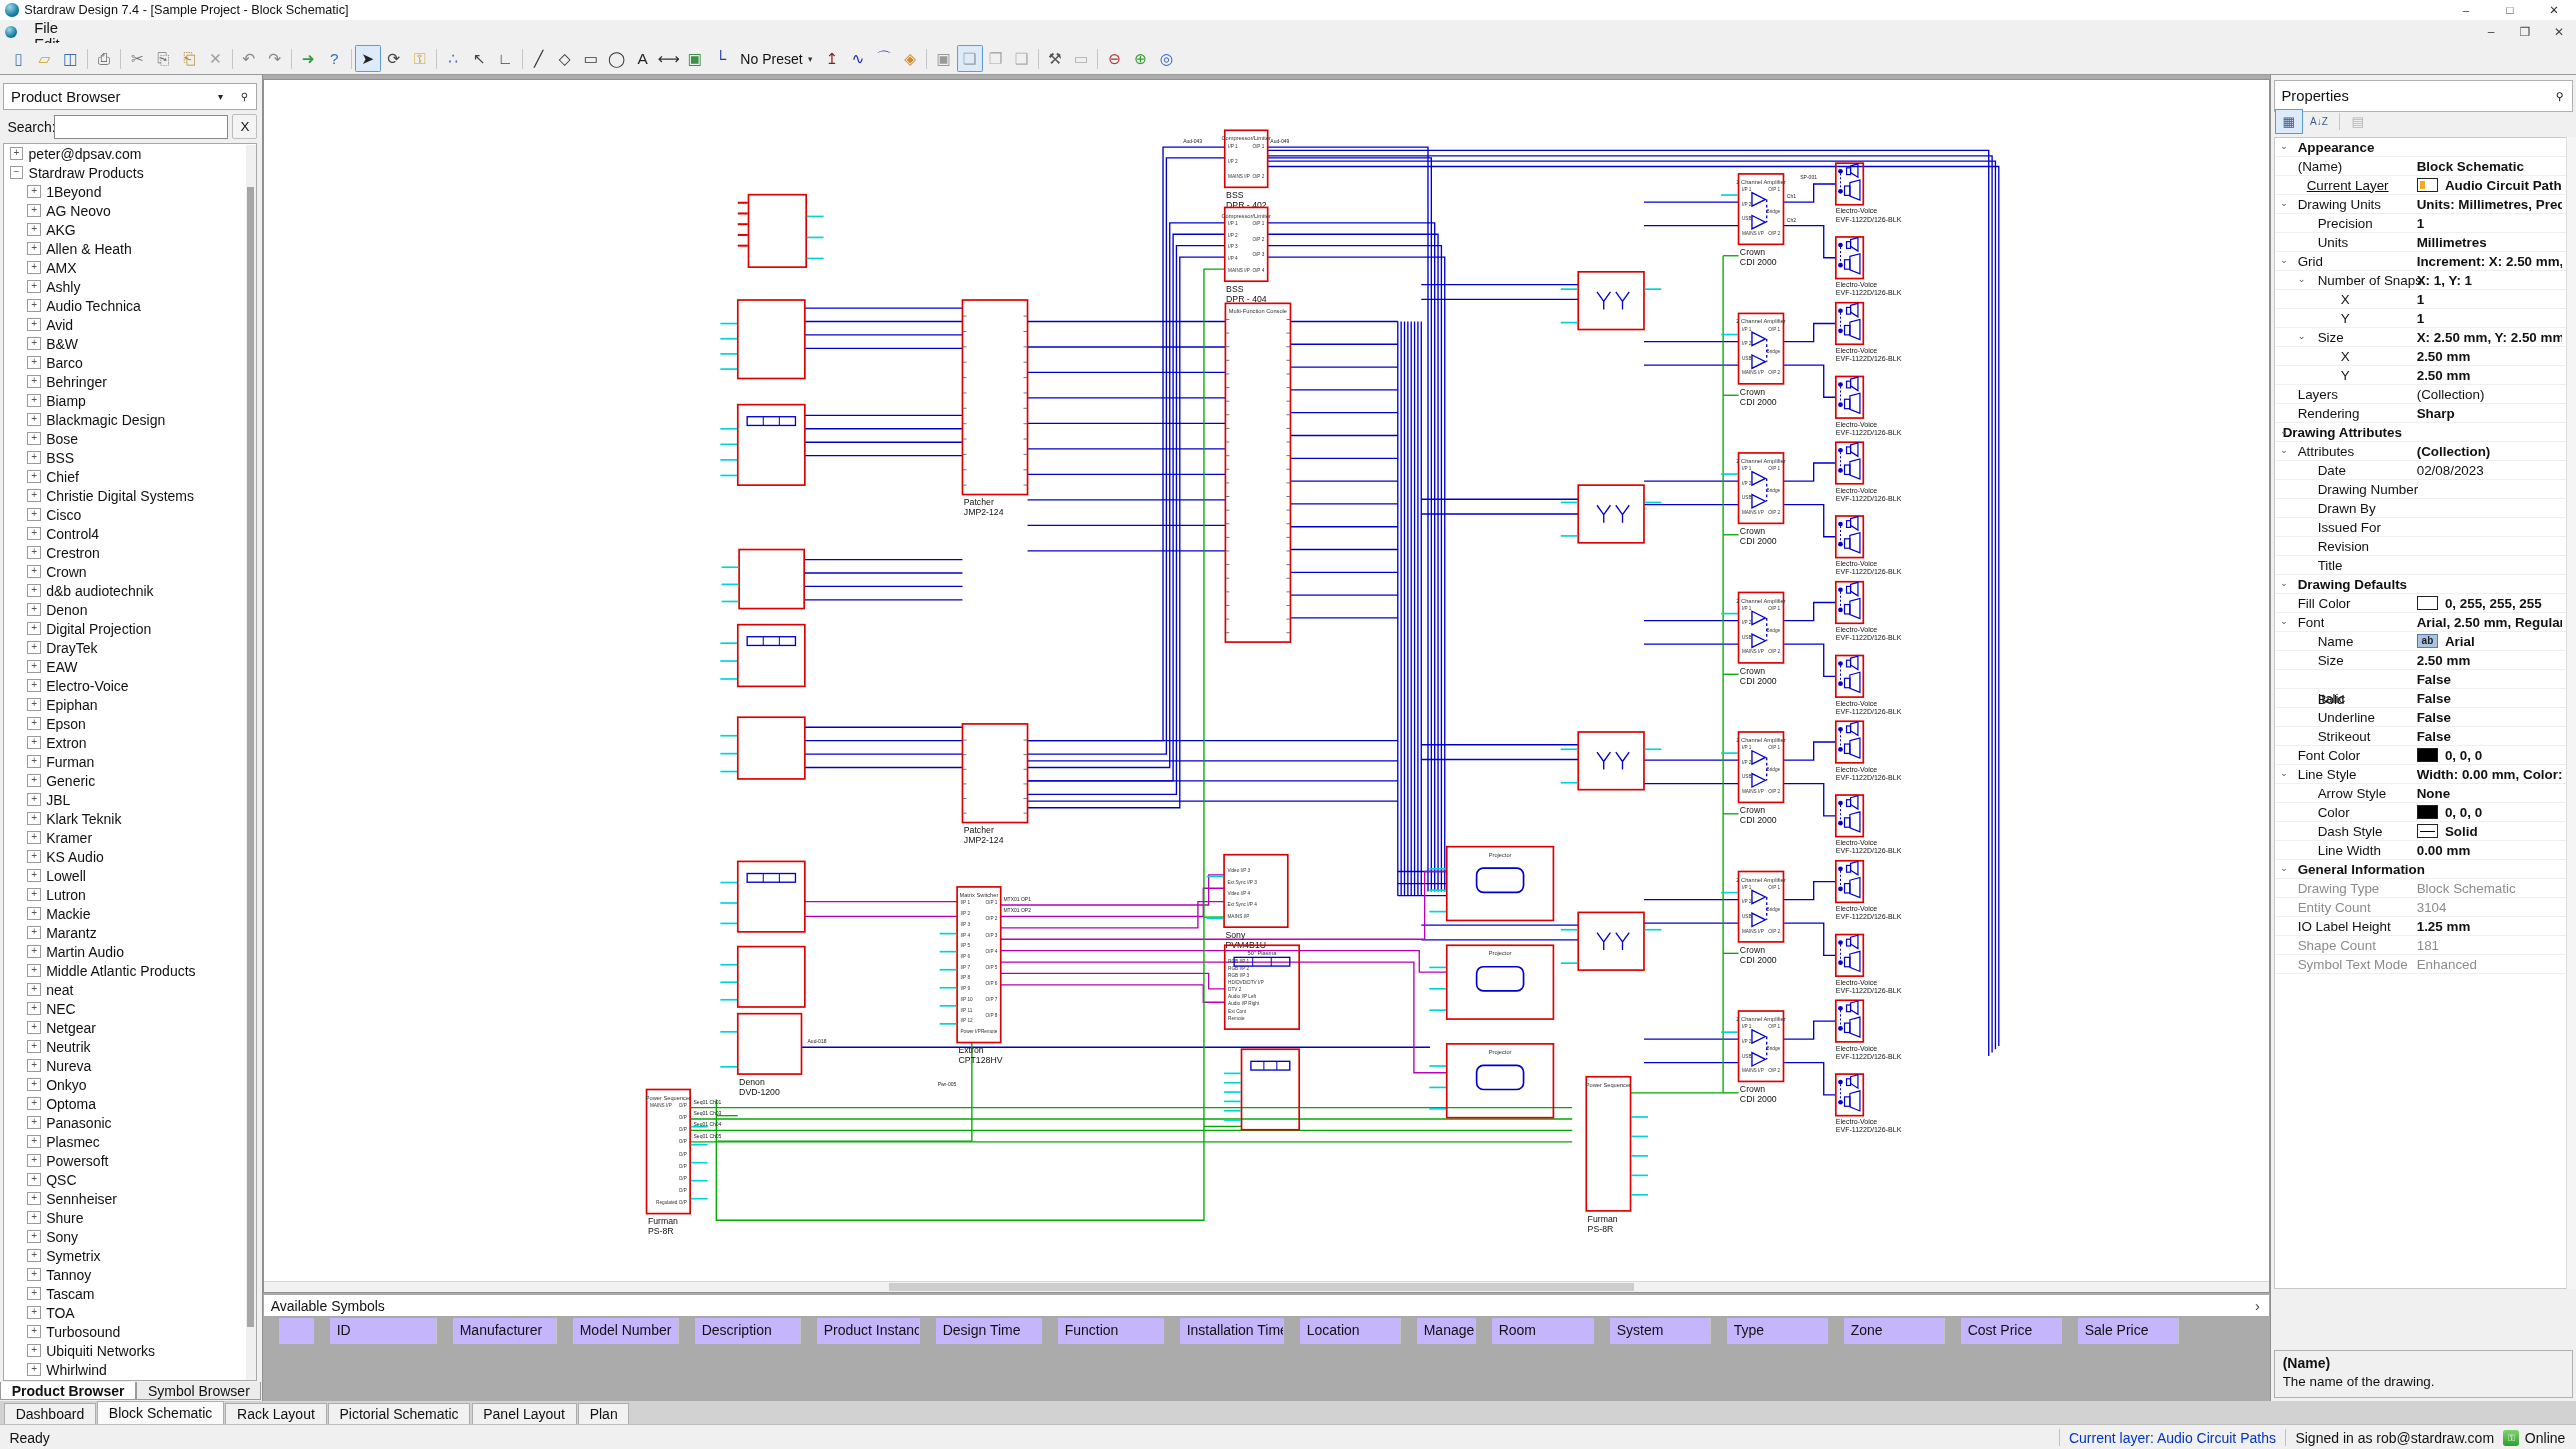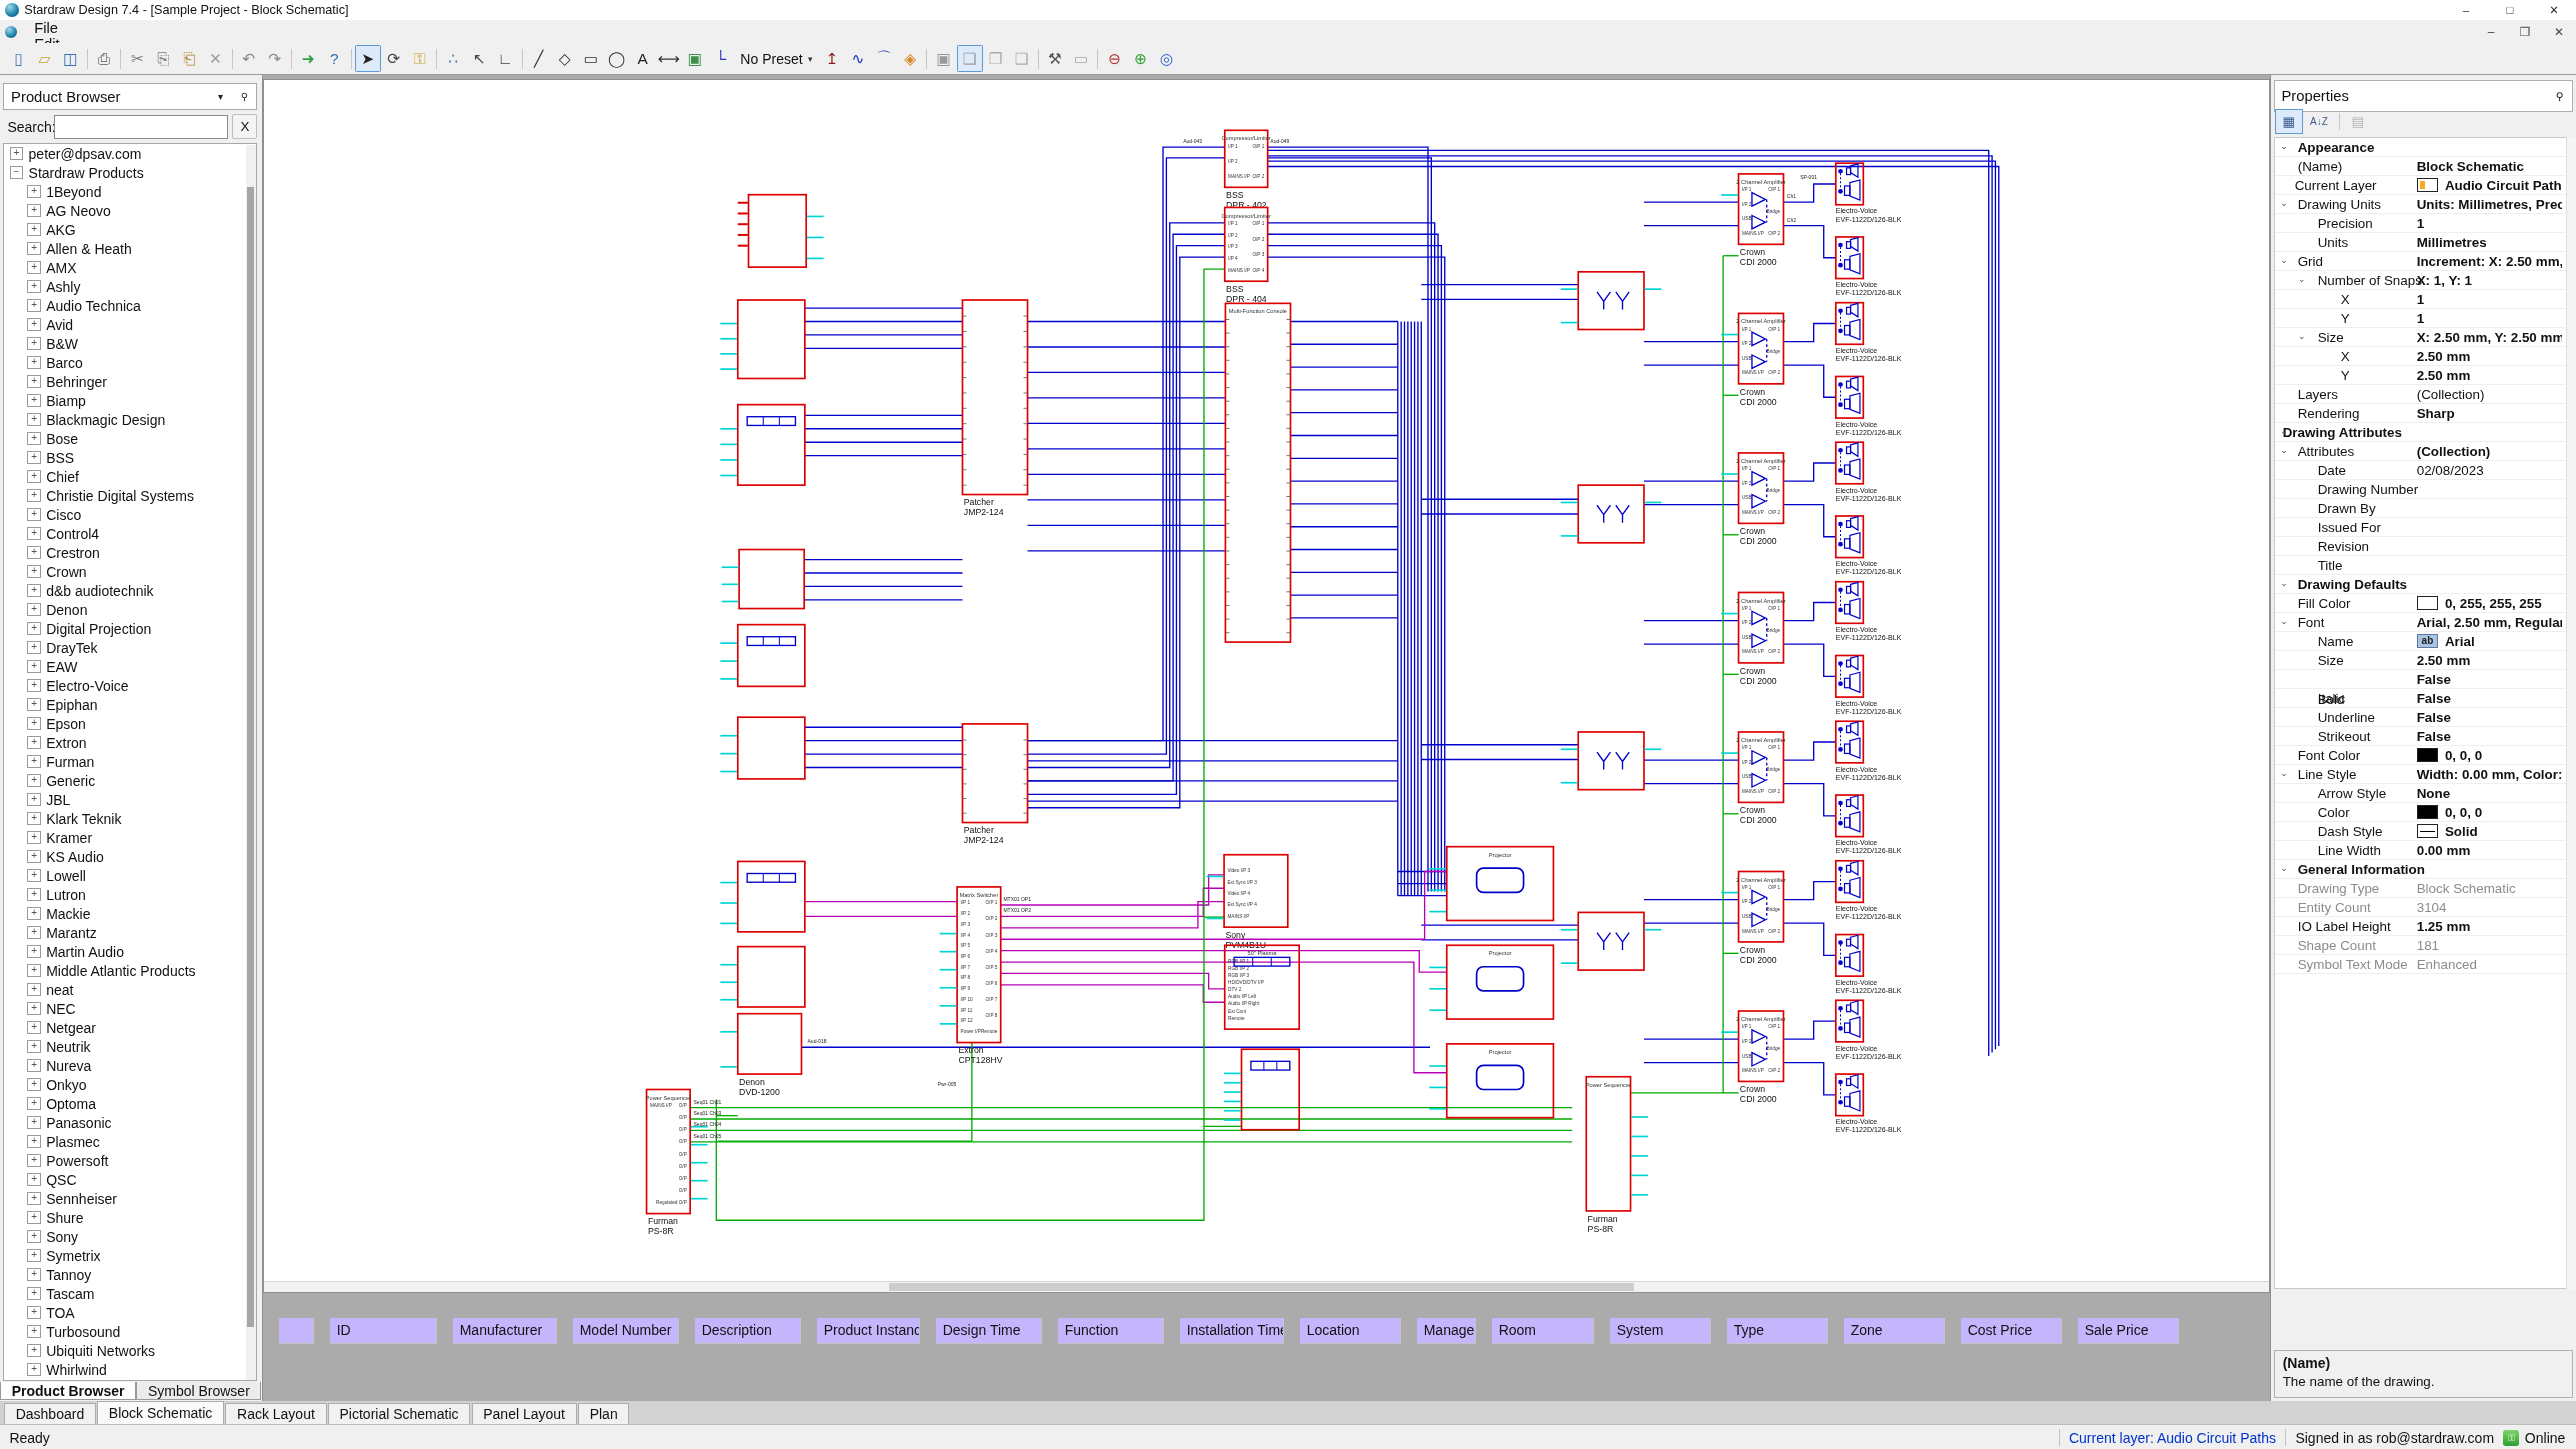--- a/index.html
+++ b/index.html
@@ -1256,20 +1256,24 @@
         <text x="2270" y="176" font-size="7.5" fill="#222" font-family="Liberation Sans, sans-serif">Ch1</text>
         <text x="2270" y="211" font-size="7.5" fill="#222" font-family="Liberation Sans, sans-serif">Ch2</text>
         <text x="2290" y="148" font-size="7.5" fill="#222" font-family="Liberation Sans, sans-serif">SP-001</text>
         <text x="1004" y="1500" font-size="7.5" fill="#222" font-family="Liberation Sans, sans-serif">Pwr-005</text>
       </svg>
     <div id="hscroll">
         <div id="hthumb"></div>
       </div>
   </div>
 
+  <div id="avail-bar">
+    <span class="t">Available Symbols</span>
+    <span class="exp">›</span>
+  </div>
   <div id="symtable">
       <div class="hcell" style="width: 35px;"></div>
       <div class="hcell" style="width: 107px;">ID</div>
       <div class="hcell" style="width: 104px;">Manufacturer</div>
       <div class="hcell" style="width: 106px;">Model Number</div>
       <div class="hcell" style="width: 106px;">Description</div>
       <div class="hcell" style="width: 103px;">Product Instance</div>
       <div class="hcell" style="width: 106px;">Design Time</div>
       <div class="hcell" style="width: 106px;">Function</div>
       <div class="hcell" style="width: 104px;">Installation Time</div>
@@ -1299,21 +1303,21 @@
           <span class="chev" style="left: 5.4px;">⌄</span>
           <span class="plabel" style="padding-left: 23px;">Appearance</span>
         </div>
         <div class="prow bold">
           <span class="plabel" style="padding-left: 23px;">(Name)</span>
           <span class="pvalue">
             <span>Block Schematic</span>
           </span>
         </div>
         <div class="prow bold">
-          <span class="plabel" style="padding-left: 20px;">Current Layer</span>
+          <span class="plabel" style="padding-left: 32px; text-decoration: underline;">Current Layer</span>
           <span class="pvalue">
             <span class="swatch layer"></span>
             <span>Audio Circuit Paths</span>
           </span>
         </div>
         <div class="prow bold">
           <span class="chev" style="left: 5.4px;">⌄</span>
           <span class="plabel" style="padding-left: 23px;">Drawing Units</span>
           <span class="pvalue">
             <span>Units: Millimetres, Precision: 1</span>

